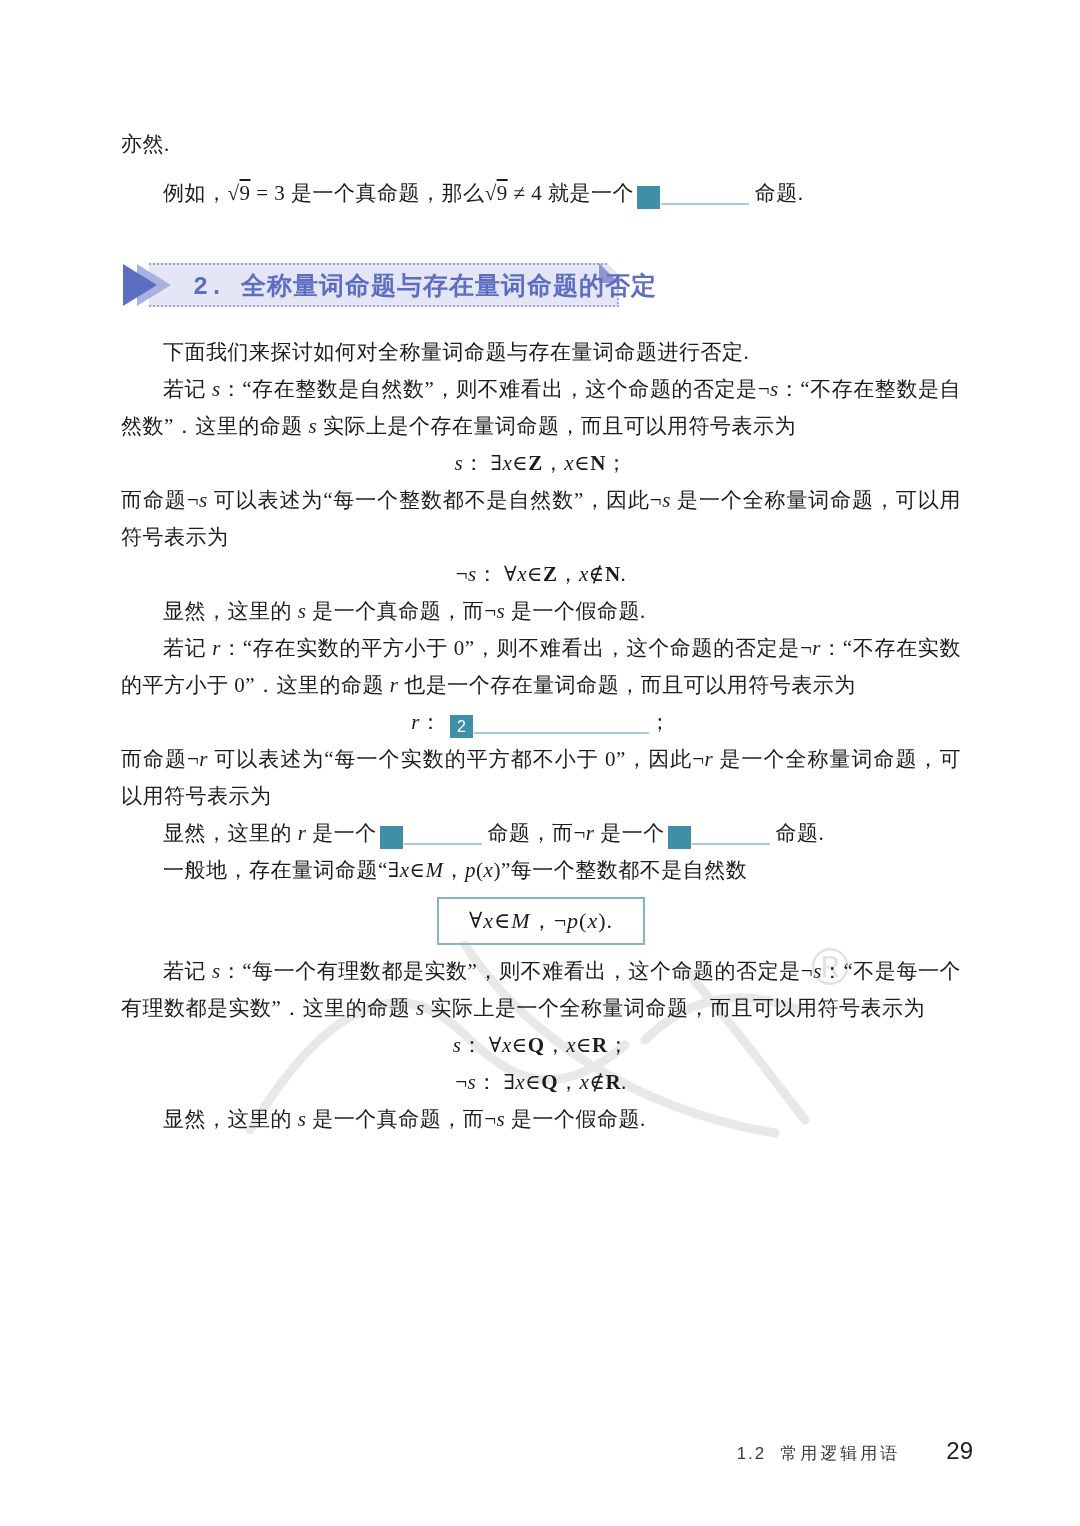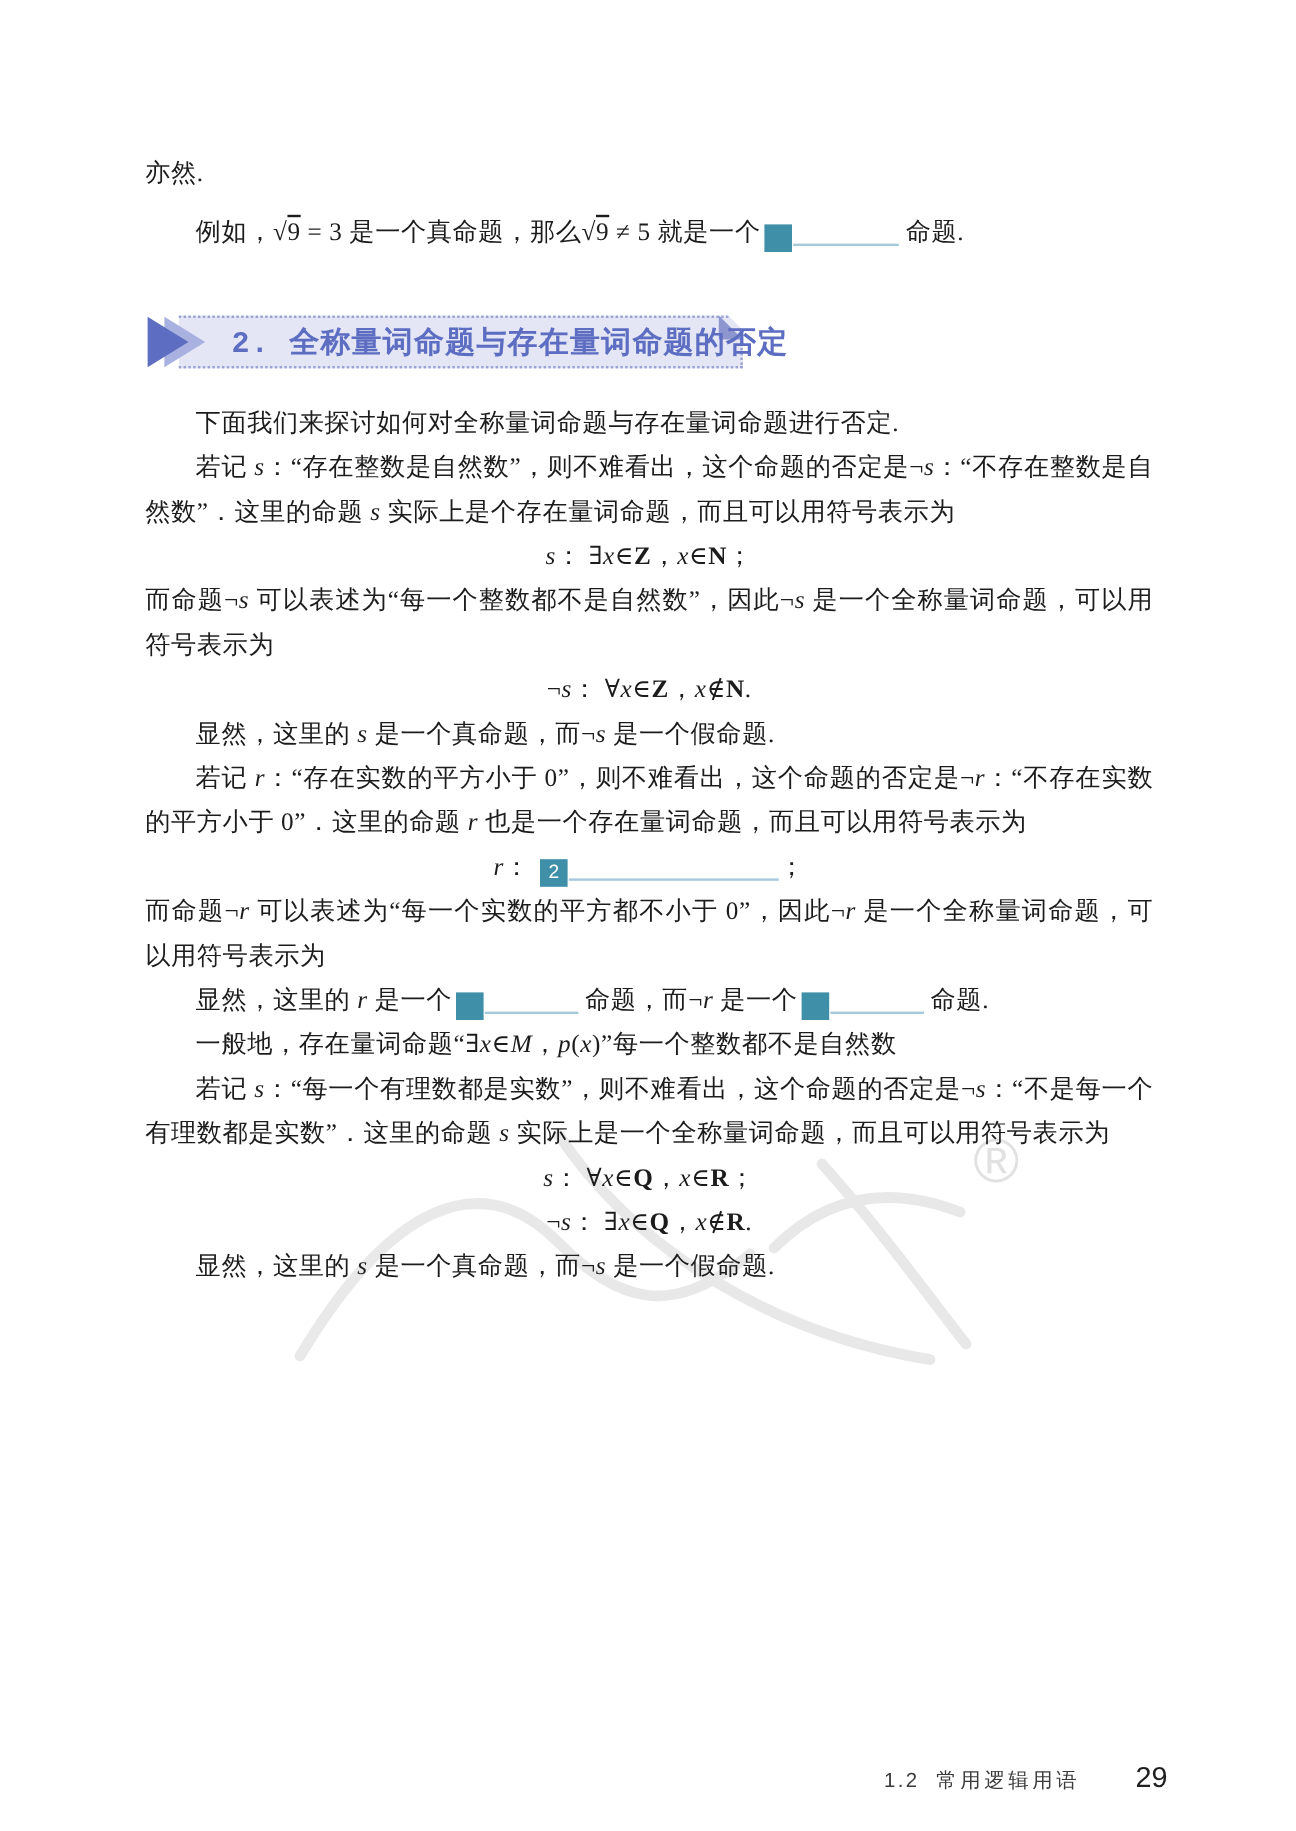--- a/index.html
+++ b/index.html
@@ -74,21 +74,21 @@
   
   .boxed-row{text-align:center;margin:8px 0;}
   .formula-box{
     display:inline-block;border:2px solid var(--box-border,#85b4c7);
     padding:7px 30px;font-size:22px;letter-spacing:1px;background:transparent;
   }
   
   .watermark{position:absolute;left:215px;top:915px;pointer-events:none;}
   
   .footer{
-    position:absolute;top:1468px;right:107px;
+    position:absolute;top:1437px;right:107px;
     display:flex;align-items:baseline;white-space:nowrap;
     font-family:"Liberation Sans","DejaVu Sans",sans-serif;
   }
   .footer-section{font-size:17px;color:#3a3a3a;letter-spacing:2px;}
   .footer-title{font-size:17px;color:#3a3a3a;letter-spacing:3px;margin-left:14px;}
   .footer-page{font-size:24px;color:#1f1f1f;margin-left:46px;font-weight:normal;}
 </style>
 </head>
 <body>
 
@@ -102,21 +102,21 @@
         <path d="M430,125 C470,85 520,70 585,95"></path>
         <path d="M470,55 C515,105 555,160 590,205"></path>
       </g>
       <text x="596" y="70" font-size="52" fill="#d7d7d7" opacity="0.75" font-family="Liberation Sans, DejaVu Sans, sans-serif">®</text>
     </svg>
   </div>
 
   <div class="content">
 
     <p class="para"><span>亦然.</span></p>
-    <p class="para indent mt12"><span>例如，</span><span class="sqrt">√<span class="ov">9</span></span><span> = 3 是一个真命题，那么</span><span class="sqrt">√<span class="ov">9</span></span><span> ≠ 5 就是一个</span><span class="marker">1</span><span class="blank" style="width: 88px;"></span><span> 命题.</span></p>
+    <p class="para indent mt12"><span>例如，</span><span class="sqrt">√<span class="ov">9</span></span><span> = 3 是一个真命题，那么</span><span class="sqrt">√<span class="ov">9</span></span><span> ≠ 4 就是一个</span><span class="marker">1</span><span class="blank" style="width: 88px;"></span><span> 命题.</span></p>
 
     <div class="section-banner">
       <div class="banner-bar"></div>
       <div class="banner-fold-dark"></div>
       <div class="banner-fold-white"></div>
       <div class="arrow-light"></div>
       <div class="arrow-dark"></div>
       <div class="banner-title">2. 全称量词命题与存在量词命题的否定</div>
     </div>
 
@@ -125,20 +125,23 @@
     <div class="formula"><span class="mi">s</span><span>： ∃</span><span class="mi">x</span><span>∈</span><span class="mb">Z</span><span>，</span><span class="mi">x</span><span>∈</span><span class="mb">N</span><span>；</span></div>
     <p class="para"><span>而命题¬</span><span class="mi">s</span><span> 可以表述为“每一个整数都不是自然数”，因此¬</span><span class="mi">s</span><span> 是一个全称量词命题，可以用符号表示为</span></p>
     <div class="formula"><span>¬</span><span class="mi">s</span><span>： ∀</span><span class="mi">x</span><span>∈</span><span class="mb">Z</span><span>，</span><span class="mi">x</span><span>∉</span><span class="mb">N</span><span>.</span></div>
     <p class="para indent"><span>显然，这里的 </span><span class="mi">s</span><span> 是一个真命题，而¬</span><span class="mi">s</span><span> 是一个假命题.</span></p>
     <p class="para indent"><span>若记 </span><span class="mi">r</span><span>：“存在实数的平方小于 0”，则不难看出，这个命题的否定是¬</span><span class="mi">r</span><span>：“不存在实数的平方小于 0”．这里的命题 </span><span class="mi">r</span><span> 也是一个存在量词命题，而且可以用符号表示为</span></p>
     <div class="formula"><span class="mi">r</span><span>： </span><span class="marker">2</span><span class="blank" style="width: 175px;"></span><span>；</span></div>
     <p class="para"><span>而命题¬</span><span class="mi">r</span><span> 可以表述为“每一个实数的平方都不小于 0”，因此¬</span><span class="mi">r</span><span> 是一个全称量词命题，可以用符号表示为</span></p>
     <p class="para indent"><span>显然，这里的 </span><span class="mi">r</span><span> 是一个</span><span class="marker">4</span><span class="blank" style="width: 78px;"></span><span> 命题，而¬</span><span class="mi">r</span><span> 是一个</span><span class="marker">5</span><span class="blank" style="width: 78px;"></span><span> 命题.</span></p>
     <p class="para indent"><span>一般地，存在量词命题“∃</span><span class="mi">x</span><span>∈</span><span class="mi">M</span><span>，</span><span class="mi">p</span><span>(</span><span class="mi">x</span><span>)”每一个整数都不是自然数</span></p>
 
+    <div class="boxed-row">
+      <span class="formula-box"><span>∀</span><span class="mi">x</span><span>∈</span><span class="mi">M</span><span>，¬</span><span class="mi">p</span><span>(</span><span class="mi">x</span><span>).</span></span>
+    </div>
 
     <p class="para indent"><span>若记 </span><span class="mi">s</span><span>：“每一个有理数都是实数”，则不难看出，这个命题的否定是¬</span><span class="mi">s</span><span>：“不是每一个有理数都是实数”．这里的命题 </span><span class="mi">s</span><span> 实际上是一个全称量词命题，而且可以用符号表示为</span></p>
     <div class="formula"><span class="mi">s</span><span>： ∀</span><span class="mi">x</span><span>∈</span><span class="mb">Q</span><span>，</span><span class="mi">x</span><span>∈</span><span class="mb">R</span><span>；</span></div>
     <div class="formula"><span>¬</span><span class="mi">s</span><span>： ∃</span><span class="mi">x</span><span>∈</span><span class="mb">Q</span><span>，</span><span class="mi">x</span><span>∉</span><span class="mb">R</span><span>.</span></div>
     <p class="para indent"><span>显然，这里的 </span><span class="mi">s</span><span> 是一个真命题，而¬</span><span class="mi">s</span><span> 是一个假命题.</span></p>
 
   </div>
 
   <div class="footer">
     <span class="footer-section">1.2</span>

